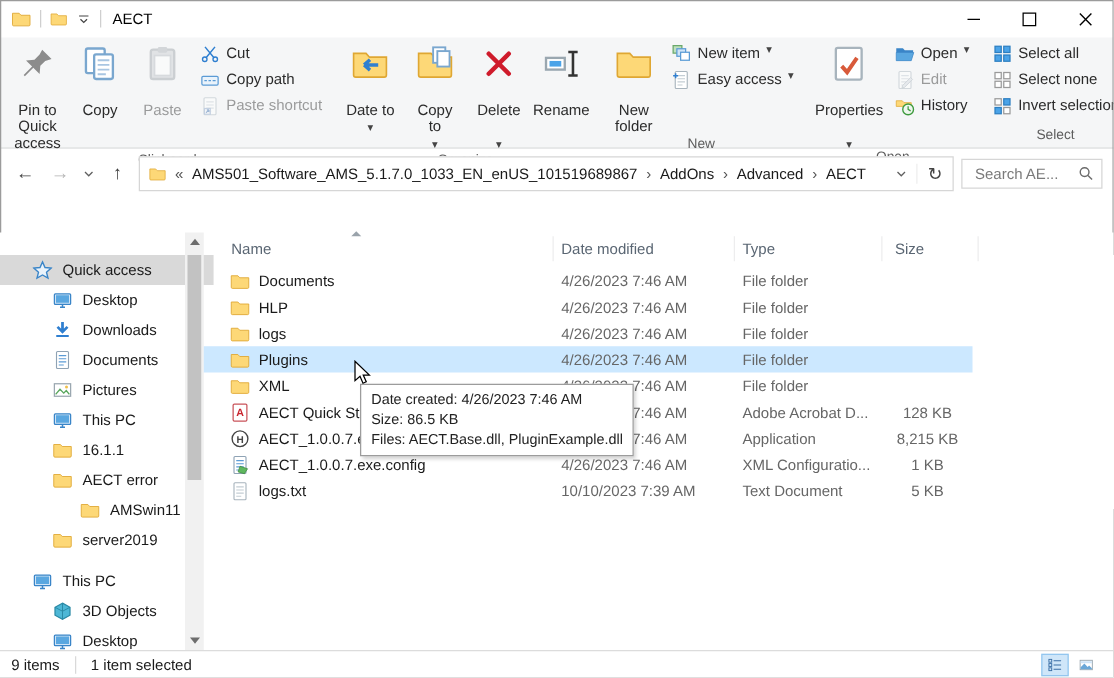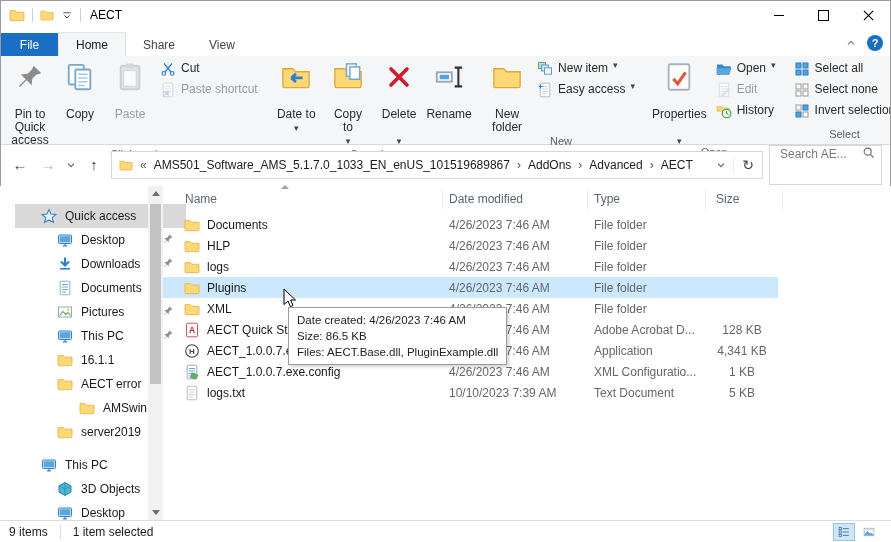--- a/index.html
+++ b/index.html
@@ -49,27 +49,27 @@
   .addressrow{height:40px;display:flex;align-items:center;padding:0 9px;gap:6px;background:#fff}
   .nav-glyph{font-size:15px;color:#3e3e3e;width:22px;text-align:center;line-height:22px}
   .nav-glyph.off{color:#b4b4b4}
   .addrwrap{flex:1;height:28px;border:1px solid #d6d6d6;display:flex;align-items:stretch;background:#fff;box-sizing:border-box}
   .addressbox{flex:1;display:flex;align-items:center;padding:0 7px;gap:4px;min-width:0}
   .crumb{color:#1a1a1a;white-space:nowrap}
   .crumb-sep{color:#555;padding:0 3px}
   .addr-right{display:flex;align-items:center;gap:0}
   .addr-dd{width:24px;display:flex;align-items:center;justify-content:center}
   .refreshbox{width:28px;border-left:1px solid #eee;display:flex;align-items:center;justify-content:center;color:#444;font-size:14px}
-  .searchbox{width:113px;height:40px;border:1px solid #d6d6d6;display:flex;align-items:flex-start;padding:0 5px 0 8px;box-sizing:border-box;gap:4px}
+  .searchbox{width:113px;height:24px;border:1px solid #d6d6d6;display:flex;align-items:center;padding:0 5px 0 8px;box-sizing:border-box;gap:4px}
   .searchbox input{border:none;outline:none;flex:1;min-width:0;font:12px "Liberation Sans",sans-serif;color:#333;background:transparent}
   .searchbox input::placeholder{color:#7a7a7a}
 
   
   .main{position:absolute;top:186px;left:0;right:0;bottom:22px;background:#fff}
-  .sidebar{position:absolute;left:15px;top:0;width:171px;bottom:0;overflow:hidden;padding-top:18px;box-sizing:border-box}
+  .sidebar{position:absolute;left:0;top:0;width:171px;bottom:0;overflow:hidden;padding-top:18px;box-sizing:border-box}
   .side-item{height:24px;display:flex;align-items:center;gap:8px;position:relative;color:#1a1a1a;box-sizing:border-box}
   .side-item.sel{background:#d9d9d9}
   .pin-ind{position:absolute;right:12px;top:5px}
   .side-gap{height:9px}
 
   .sidescroll{position:absolute;left:148px;top:0;width:15px;bottom:0;background:#f1f1f1}
   .scroll-btn{position:absolute;left:0;width:15px;height:15px;display:flex;align-items:center;justify-content:center}
   .tri-up{width:0;height:0;border-left:4px solid transparent;border-right:4px solid transparent;border-bottom:5px solid #6d6d6d}
   .tri-down{width:0;height:0;border-left:4px solid transparent;border-right:4px solid transparent;border-top:5px solid #6d6d6d}
   .scroll-thumb{position:absolute;left:2px;width:11px;top:18px;height:180px;background:#c2c2c2}
@@ -167,42 +167,20 @@
           <span class="wc-max"></span>
         </div>
       <div class="wc">
           <svg width="11" height="11" viewBox="0 0 10 10">
             <path d="M0.8 0.8 L9.2 9.2 M9.2 0.8 L0.8 9.2" stroke="#000" stroke-width="1"></path>
           </svg>
         </div>
     </div>
   </div>
 
-  <div class="tabrow">
-    <div class="tab tab-file">
-        <span>File</span>
-      </div>
-    <div class="tab active">
-        <span>Home</span>
-      </div>
-    <div class="tab">
-        <span>Share</span>
-      </div>
-    <div class="tab">
-        <span>View</span>
-      </div>
-    <div class="tabrow-right">
-      <svg class="ic12" viewBox="0 0 16 16">
-          <use href="#i-chevup"></use>
-        </svg>
-      <div class="help-circle">
-          <span>?</span>
-        </div>
-    </div>
-  </div>
 
   <div class="ribbon">
 
     <div class="rgroup">
       <div class="rg-body">
         <div class="rbtn-big">
           <svg class="ic30" viewBox="0 0 16 16">
               <use href="#i-pin"></use>
             </svg>
           <span class="rbtn-label lblwrap">Pin to Quick access</span>
@@ -224,20 +202,27 @@
           <span class="rbtn-label">Paste</span>
         </div>
         <div class="rcol">
           <div class="rbtn-small">
             <svg class="ic16" viewBox="0 0 16 16">
                 <path d="M4 2.5 L11 11 M12 2.5 L5 11" stroke="#2f7fd0" stroke-width="1.2" fill="none"></path>
                 <circle cx="3.8" cy="12.4" r="1.8" fill="none" stroke="#2f7fd0" stroke-width="1.1"></circle>
                 <circle cx="12.2" cy="12.4" r="1.8" fill="none" stroke="#2f7fd0" stroke-width="1.1"></circle>
               </svg>
             <span>Cut</span>
+          </div>
+          <div class="rbtn-small">
+            <svg class="ic16" viewBox="0 0 16 16">
+                <rect x="1.5" y="5" width="13" height="7" rx="1" fill="#eaf3fb" stroke="#5b9bd5"></rect>
+                <path d="M3.5 8.5 h2 M6.8 8.5 h2 M10.1 8.5 h2.4" stroke="#5b9bd5" stroke-width="1.1"></path>
+              </svg>
+            <span>Copy path</span>
           </div>
           <div class="rbtn-small disabled">
             <svg class="ic16" viewBox="0 0 16 16">
                 <use href="#i-page"></use>
                 <rect x="3.6" y="9.8" width="4.6" height="4.6" fill="#fff" stroke="#8aa4c8"></rect>
                 <path d="M4.8 13.2 L7.2 10.9 M7.2 10.9 v1.8 M7.2 10.9 h-1.8" stroke="#3a6fb0" stroke-width="0.9" fill="none"></path>
               </svg>
             <span>Paste shortcut</span>
           </div>
         </div>
@@ -631,21 +616,21 @@
         <div class="frow">
           <span class="cell c-name">
               <svg class="ic16" viewBox="0 0 16 16">
                 <circle cx="8" cy="8" r="6.3" fill="#fff" stroke="#444" stroke-width="1.1"></circle>
                 <text x="8" y="11" text-anchor="middle" font-size="8" font-weight="bold" fill="#444" font-family="Liberation Sans,sans-serif">H</text>
               </svg>
               <span>AECT_1.0.0.7.exe</span>
             </span>
           <span class="cell c-date">4/26/2023 7:46 AM</span>
           <span class="cell c-type">Application</span>
-          <span class="cell c-size">4,341 KB</span>
+          <span class="cell c-size">8,215 KB</span>
         </div>
         <div class="frow">
           <span class="cell c-name">
               <svg class="ic16" viewBox="0 0 16 16">
                 <use href="#i-doc"></use>
                 <path d="M8 9 L14 11 L11.5 15 L6.5 13.5 Z" fill="#5fb85f" stroke="#3e8a3e" stroke-width="0.6"></path>
               </svg>
               <span>AECT_1.0.0.7.exe.config</span>
             </span>
           <span class="cell c-date">4/26/2023 7:46 AM</span>

